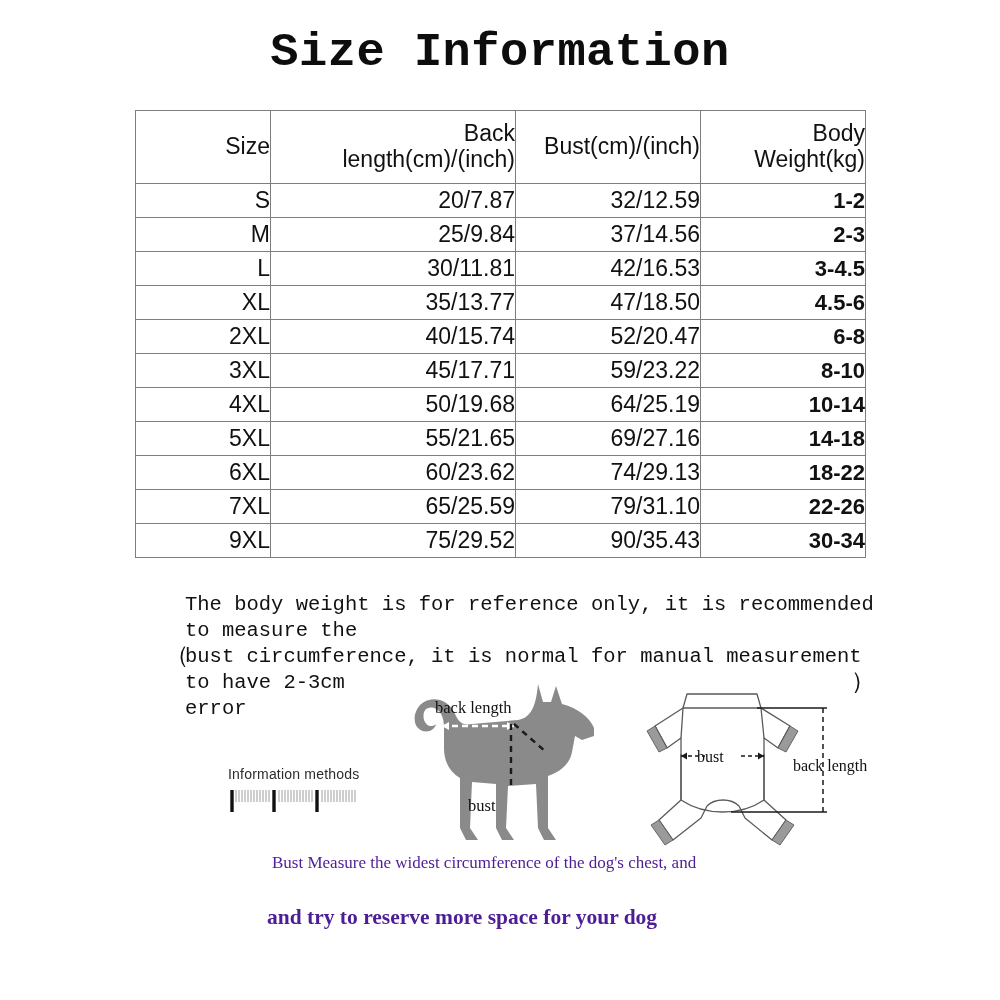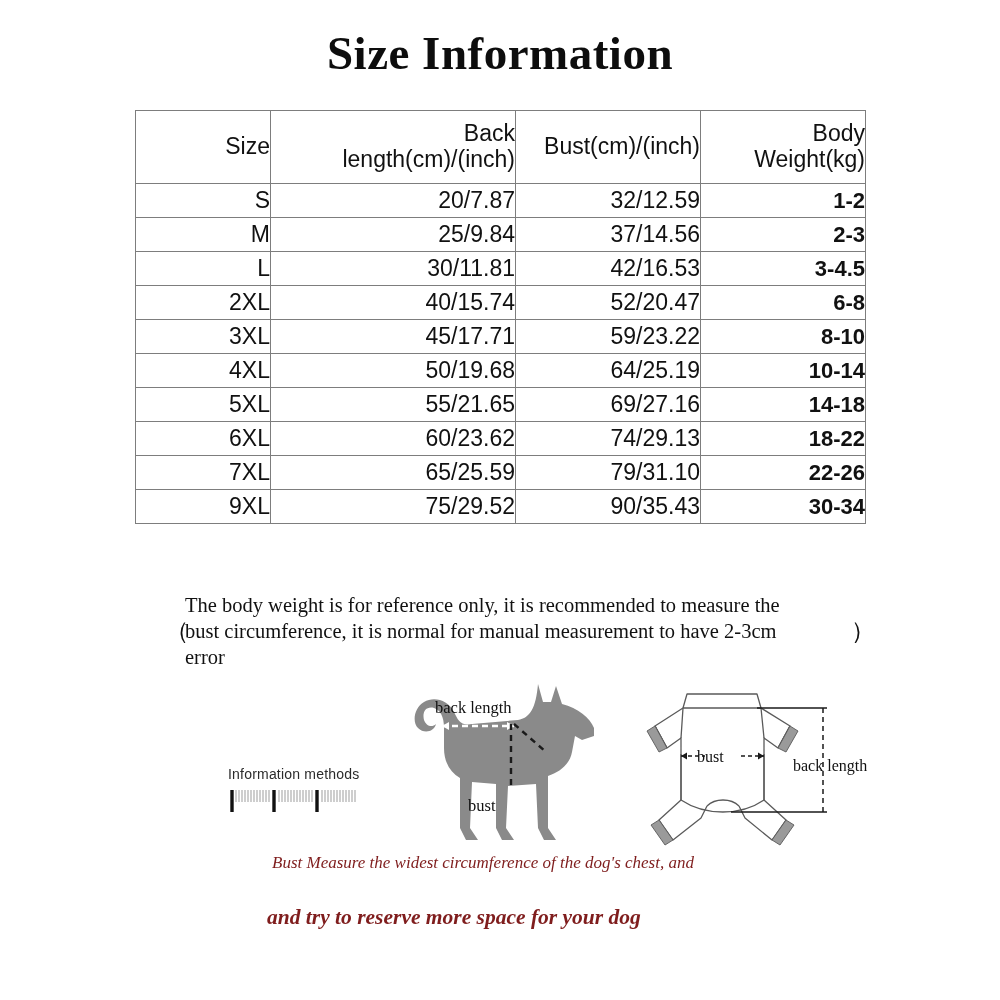--- a/index.html
+++ b/index.html
@@ -8,21 +8,21 @@
     background:#ffffff;
     font-family:"Liberation Sans", sans-serif;
     color:#111111;
     overflow:hidden;
     position:relative;
   }
   
   .title{
     position:absolute;left:0;top:26px;width:1000px;
     text-align:center;
-    font-family:Liberation Serif, serif;
+    font-family:Liberation Mono, monospace;
     font-weight:bold;
     font-size:47px;
     letter-spacing:0.5px;
     color:#0d0d0d;
   }
   
   .size-table{
     position:absolute;left:135px;top:110px;width:730px;
     border-collapse:collapse;
     table-layout:fixed;
@@ -56,21 +56,21 @@
   .c4{width:165px;}
 
   
   .note{
     position:absolute;left:135px;top:592px;width:740px;
     font-family:"Liberation Serif", serif;
     font-size:20.5px;
     line-height:26px;
     color:#111;
   }
-  .note .ln{display:block;position:relative;padding-left:50px;}
+  .note .ln{display:block;position:relative;padding-left:50px;font-family:Liberation Mono, monospace;}
   .note .paren{
     position:absolute;
     font-size:24px;
     line-height:26px;
     color:#111;
   }
   .note .paren.l{left:30px;}
   .note .paren.r{right:0;}
 
   
@@ -96,22 +96,21 @@
   }
   .lbl-dog-back{left:435px;top:698px;}
   .lbl-dog-bust{left:468px;top:796px;}
   .lbl-g-bust{left:697px;top:748px;font-size:16px;}
   .lbl-g-back{left:793px;top:757px;font-size:16px;}
 
   
   .bottom{
     position:absolute;left:272px;top:852px;width:470px;
     font-family:"Liberation Serif", serif;
-    color:#7f1d1d;
-    font-style:italic;
+    color:#4c1d95;
   }
   .bottom .small{font-size:17px;line-height:21px;}
   .bottom .strong{
     font-size:21.5px;line-height:27px;font-weight:bold;
     margin-top:4px;margin-left:-5px;
   }
 </style>
 </head>
 <body>
 
@@ -153,20 +152,26 @@
         <td>M</td>
         <td>25/9.84</td>
         <td>37/14.56</td>
         <td class="wt">2-3</td>
       </tr>
       <tr>
         <td>L</td>
         <td>30/11.81</td>
         <td>42/16.53</td>
         <td class="wt">3-4.5</td>
+      </tr>
+      <tr>
+        <td>XL</td>
+        <td>35/13.77</td>
+        <td>47/18.50</td>
+        <td class="wt">4.5-6</td>
       </tr>
       <tr>
         <td>2XL</td>
         <td>40/15.74</td>
         <td>52/20.47</td>
         <td class="wt">6-8</td>
       </tr>
       <tr>
         <td>3XL</td>
         <td>45/17.71</td>

